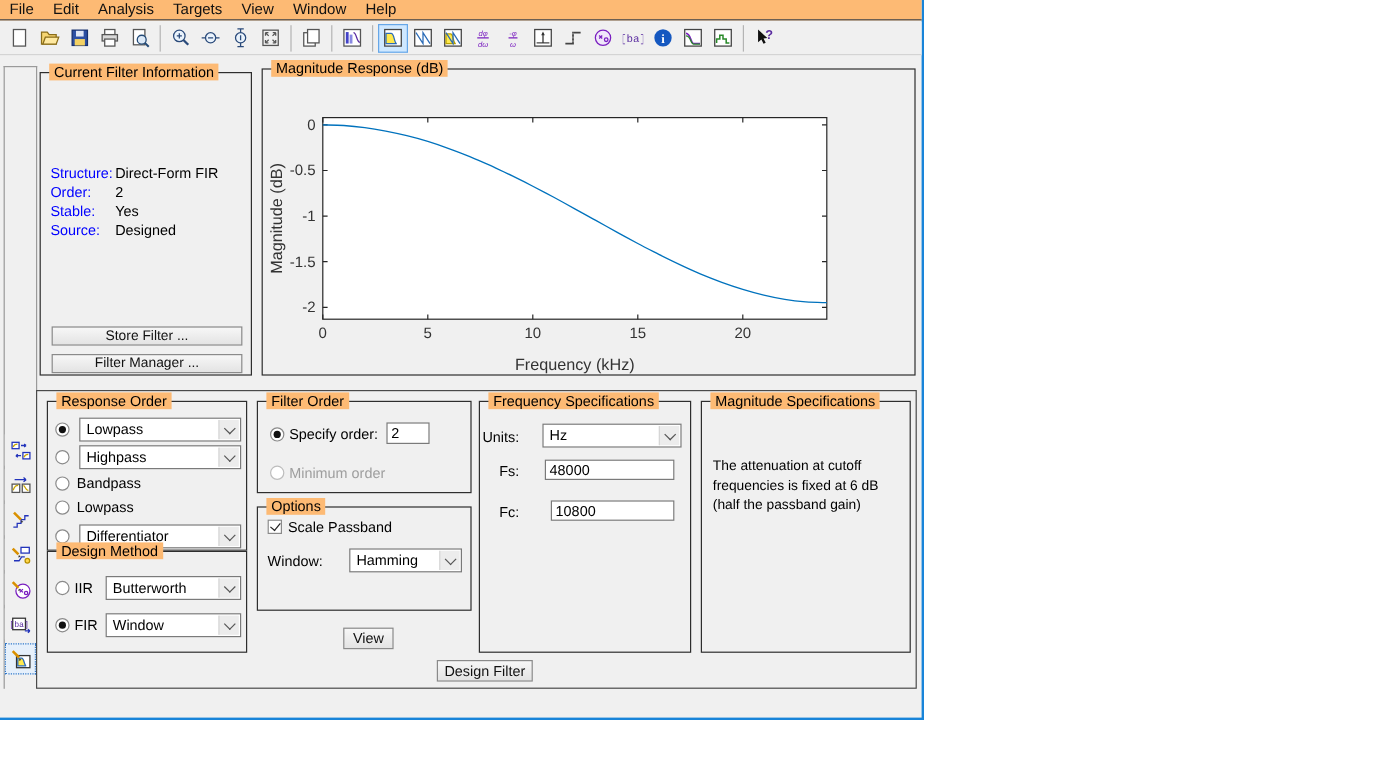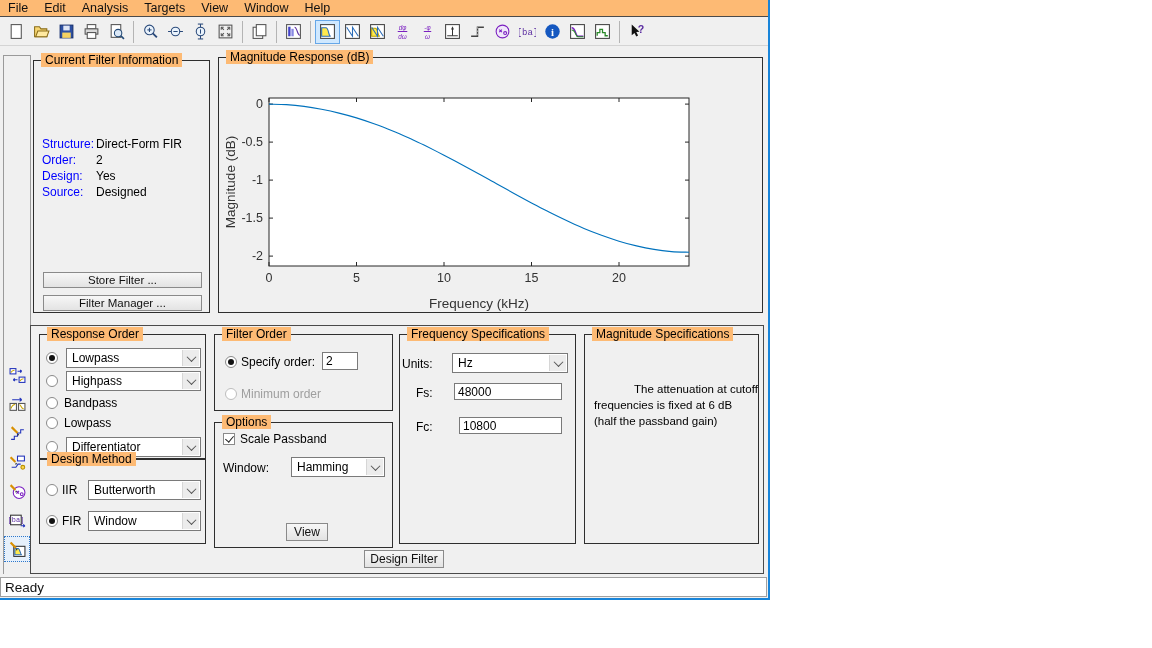--- a/index.html
+++ b/index.html
@@ -363,21 +363,21 @@
         </span>
       </button>
     </div>
 
   <div class="groupbox" style="left:33px;top:60px;width:177px;height:253px;">
     <span class="gtitle">Current Filter Information</span>
     <span class="lbl blue" style="left:8px;top:76px;">Structure:</span>
     <span class="lbl" style="left:62px;top:76px;">Direct-Form FIR</span>
     <span class="lbl blue" style="left:8px;top:92px;">Order:</span>
     <span class="lbl" style="left:62px;top:92px;">2</span>
-    <span class="lbl blue" style="left:8px;top:108px;">Design:</span>
+    <span class="lbl blue" style="left:8px;top:108px;">Stable:</span>
     <span class="lbl" style="left:62px;top:108px;">Yes</span>
     <span class="lbl blue" style="left:8px;top:124px;">Source:</span>
     <span class="lbl" style="left:62px;top:124px;">Designed</span>
     <button class="btn" style="left:9px;top:211px;width:159px;height:16px;">Store Filter ...</button>
     <button class="btn" style="left:9px;top:234px;width:159px;height:16px;">Filter Manager ...</button>
   </div>
 
   <div class="groupbox" style="left:218px;top:57px;width:545px;height:256px;">
     <span class="gtitle">Magnitude Response (dB)</span>
     <div id="plot" style="position:absolute;left:0;top:0;width:545px;height:256px;">
@@ -473,21 +473,21 @@
 
     <div class="groupbox" style="left:183px;top:8px;width:179px;height:77px;">
       <span class="gtitle">Filter Order</span>
       <span class="radio sel" style="left:10px;top:21px;"></span>
       <span class="lbl" style="left:26px;top:20px;">Specify order:</span>
       <input class="tinput" style="left: 107px; top: 17px; width: 36px; height: 18px;" value="2">
       <span class="radio dis" style="left:10px;top:53px;"></span>
       <span class="lbl gray" style="left:26px;top:52px;">Minimum order</span>
     </div>
 
-    <div class="groupbox" style="left:183px;top:96px;width:179px;height:126px;">
+    <div class="groupbox" style="left:183px;top:96px;width:179px;height:87px;">
       <span class="gtitle">Options</span>
       <span class="cb on" style="left:8px;top:10px;"></span>
       <span class="lbl" style="left:25px;top:9px;">Scale Passband</span>
       <span class="lbl" style="left:8px;top:38px;">Window:</span>
       <div class="combo" style="left:76px;top:34px;width:94px;">
         <span>Hamming</span>
         <span class="chevbox">
             <i class="chev"></i>
           </span>
       </div>
@@ -504,24 +504,21 @@
           </span>
       </div>
       <span class="lbl" style="left:16px;top:51px;">Fs:</span>
       <input class="tinput" style="left: 54px; top: 48px; width: 108px; height: 17px;" value="48000">
       <span class="lbl" style="left:16px;top:85px;">Fc:</span>
       <input class="tinput" style="left: 59px; top: 82px; width: 103px; height: 17px;" value="10800">
     </div>
 
     <div class="groupbox" style="left:553px;top:8px;width:175px;height:210px;">
       <span class="gtitle">Magnitude Specifications</span>
-      <span class="lbl" style="left:9px;top:48px;font-size:11.5px;margin-left:40px;">The attenuation at cutoff</span>
+      <span class="lbl" style="left:9px;top:48px;font-size:11.5px;">The attenuation at cutoff</span>
       <span class="lbl" style="left:9px;top:64px;font-size:11.5px;">frequencies is fixed at 6 dB</span>
       <span class="lbl" style="left:9px;top:80px;font-size:11.5px;">(half the passband gain)</span>
     </div>
 
     <button class="btn" style="left:333px;top:224px;width:80px;height:18px;font-size:12px;">Design Filter</button>
   </div>
 
-  <div id="statusbar">
-    <span>Ready</span>
-  </div>
 </div>
 
 </body></html>

